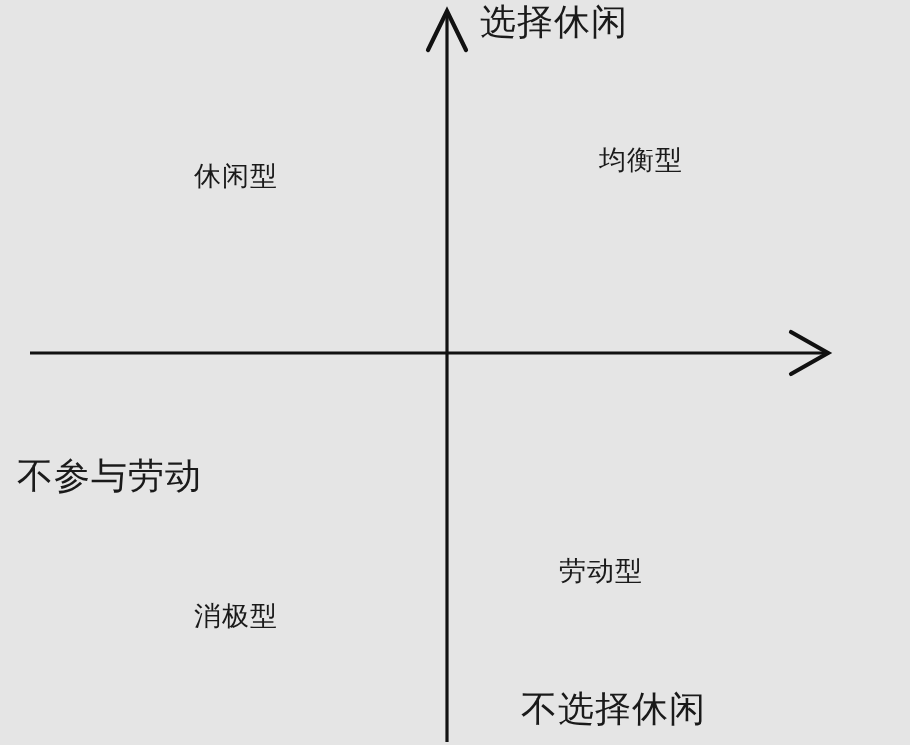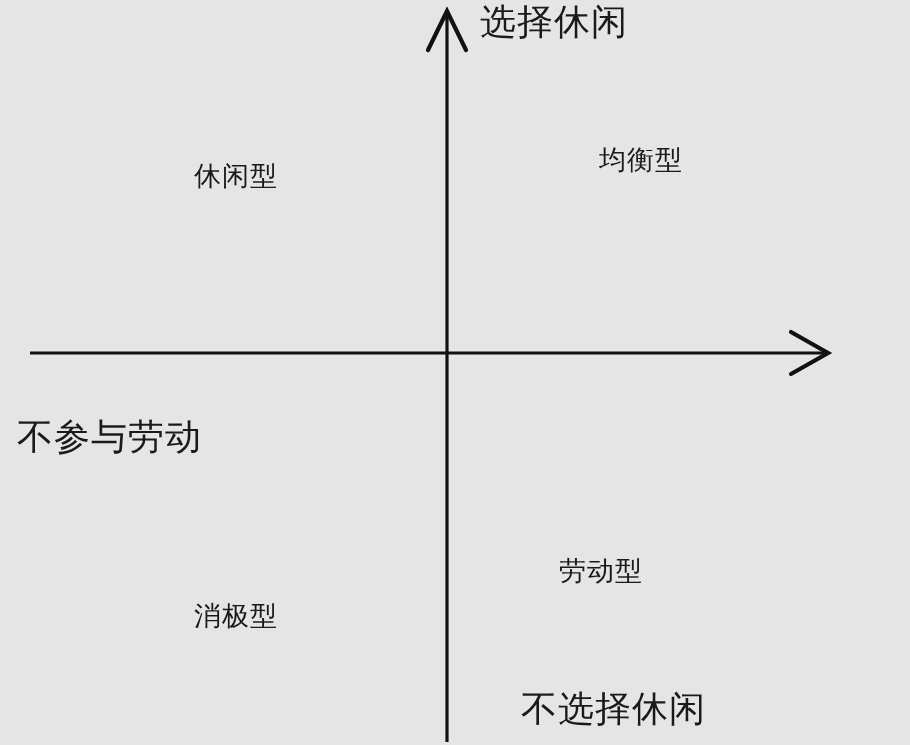--- a/index.html
+++ b/index.html
@@ -31,21 +31,21 @@
     font-family: "DejaVu Serif", "Liberation Serif", serif;
     font-size: 36px;
     line-height: 1;
     white-space: nowrap;
     letter-spacing: 1px;
   }
   
   .axis-label { font-size: 36px; }
   #label-axis-top     { left: 480px; top: 4px; }
   #label-axis-bottom  { left: 521px; top: 691px; }
-  #label-axis-left    { left: 17px;  top: 419px; }
+  #label-axis-left    { left: 17px;  top: 458px; }
   #label-axis-right   { left: 747px; top: 452px; }
   
   .quadrant-label { font-size: 27px; }
   #label-quadrant-upper-left  { left: 194px; top: 162px; }
   #label-quadrant-upper-right { left: 559px; top: 146px; margin-left: 40px; }
   #label-quadrant-lower-left  { left: 194px; top: 554px; margin-top: 48px; }
   #label-quadrant-lower-right { left: 559px; top: 557px; }
 </style>
 </head>
 <body>

